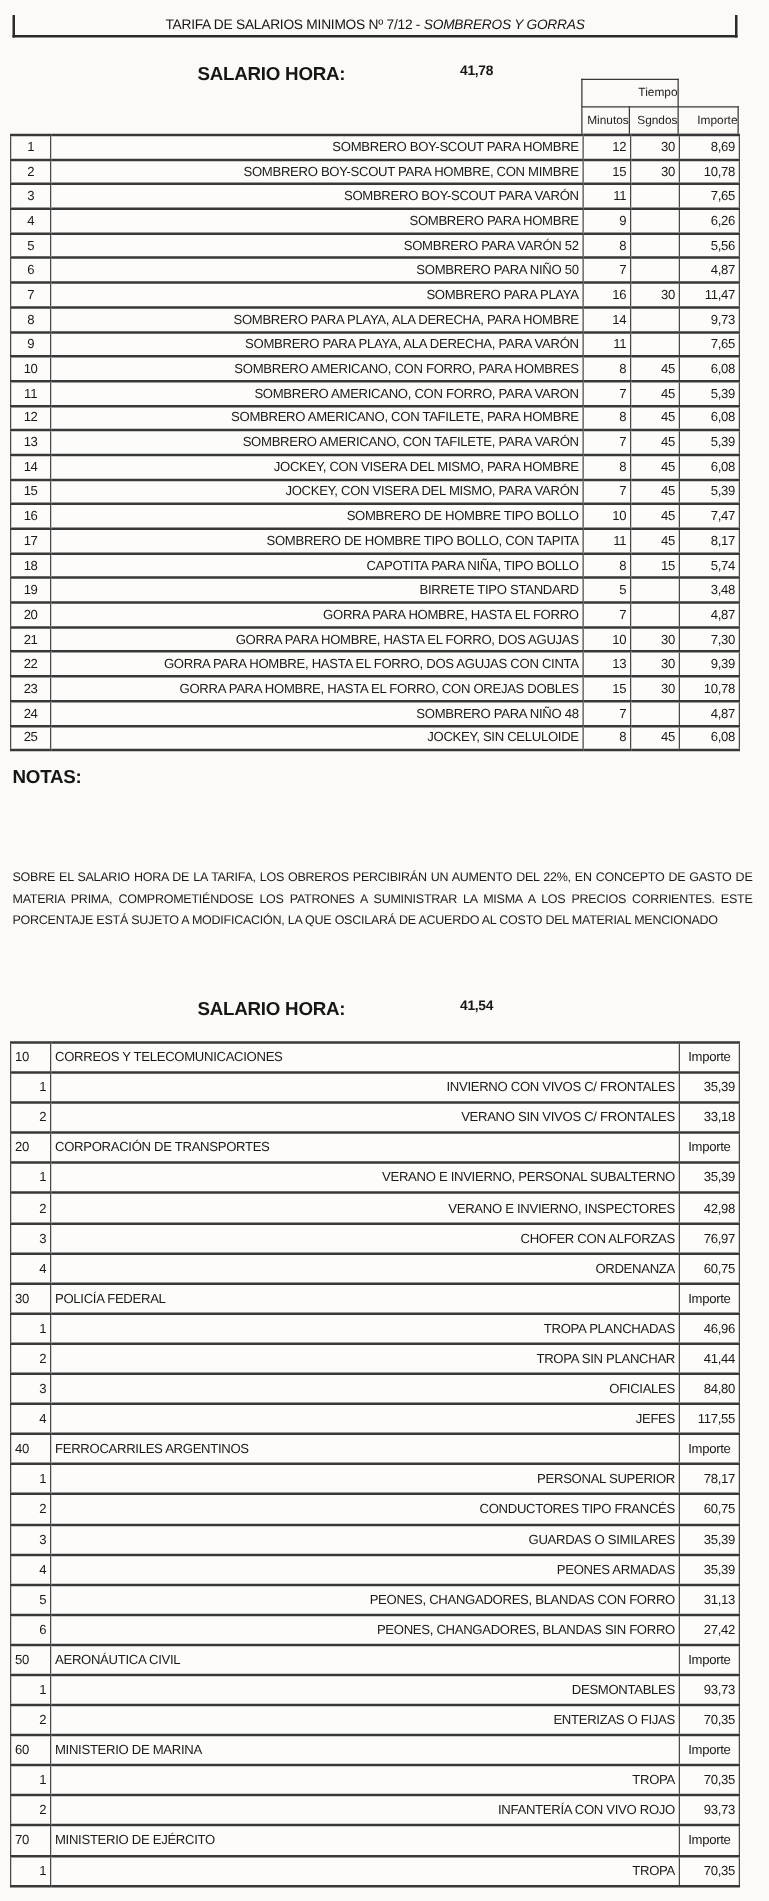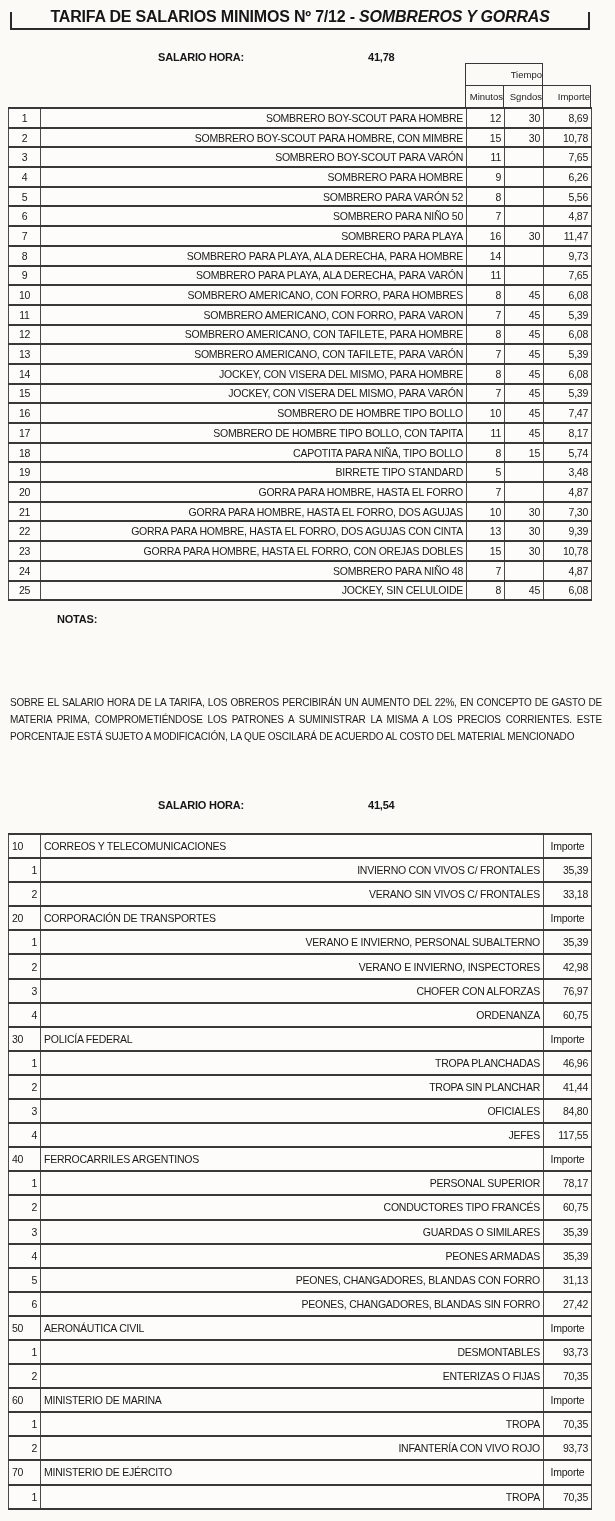--- a/index.html
+++ b/index.html
@@ -11,28 +11,28 @@
   }
   .page{position:relative;width:615px;height:1521px;background:#fbfaf7;overflow:hidden;}
 
   
   .title-bracket{
     position:absolute;left:10px;width:576px;height:16px;
     border-left:2px solid #2a2a2a;border-right:2px solid #2a2a2a;border-bottom:2px solid #2a2a2a;
     display:flex;align-items:flex-end;justify-content:center;
   }
   .title-bracket .tt{
-    font-size:16px;font-weight:700;letter-spacing:-0.2px;white-space:nowrap;
+    font-size:11px;font-weight:400;letter-spacing:-0.2px;white-space:nowrap;
     transform:translateY(-2px);
   }
   .title-bracket .tt i{font-style:italic;}
 
   
   .salario{position:absolute;left:0;width:615px;height:14px;}
-  .salario .lab{position:absolute;left:158px;font-size:11px;font-weight:700;letter-spacing:-0.2px;}
+  .salario .lab{position:absolute;left:158px;font-size:15px;font-weight:700;letter-spacing:-0.2px;}
   .salario .val{position:absolute;left:368px;font-size:11px;font-weight:700;letter-spacing:-0.2px;}
 
   
   .t1head{position:absolute;left:465px;top:63px;border-collapse:collapse;table-layout:fixed;}
   .t1head td{padding:0;font-size:9.5px;text-align:right;height:21px;color:#222;}
   .t1head td.boxed{border:1.5px solid #383838;}
   .t1head td.blank{border:none;}
 
   table.grid{border-collapse:collapse;table-layout:fixed;background:#fdfcfa;}
   table.grid td{
@@ -43,21 +43,21 @@
   }
   table.grid tr{height:19.7px;}
   td.c-num{text-align:center;}
   td.c-desc{text-align:right;}
   td.c-min,td.c-sec,td.c-imp{text-align:right;}
 
   #table1{position:absolute;left:8px;top:107px;}
   #notesTable{position:absolute;left:8px;top:652px;}
   #notesTable tr{height:21px;}
 
-  .notas{position:absolute;left:10px;top:613px;font-size:11px;font-weight:700;letter-spacing:-0.2px;margin-left:47px;}
+  .notas{position:absolute;left:10px;top:613px;font-size:15px;font-weight:700;letter-spacing:-0.2px;}
 
   .para{
     position:absolute;left:10px;top:695px;width:592px;margin:0;
     font-size:10px;line-height:16.9px;letter-spacing:-0.2px;text-align:justify;color:#1c1c1c;
   }
 
   #table2{position:absolute;left:8px;top:833px;}
   #table2 tr{height:24.1px;}
   td.sec-code{text-align:left;padding-left:4px;}
   td.sec-name{font-weight:400;}

